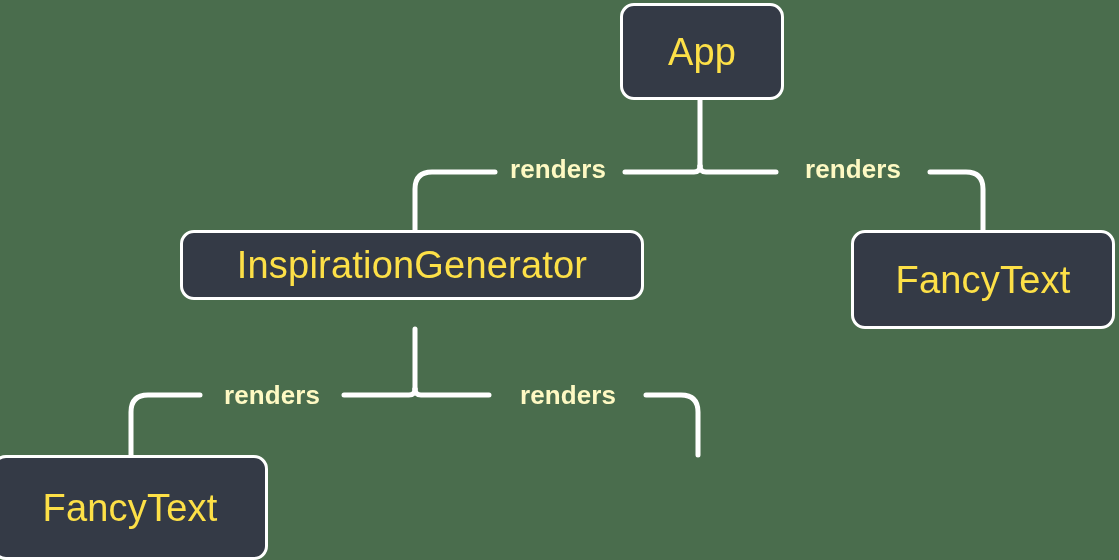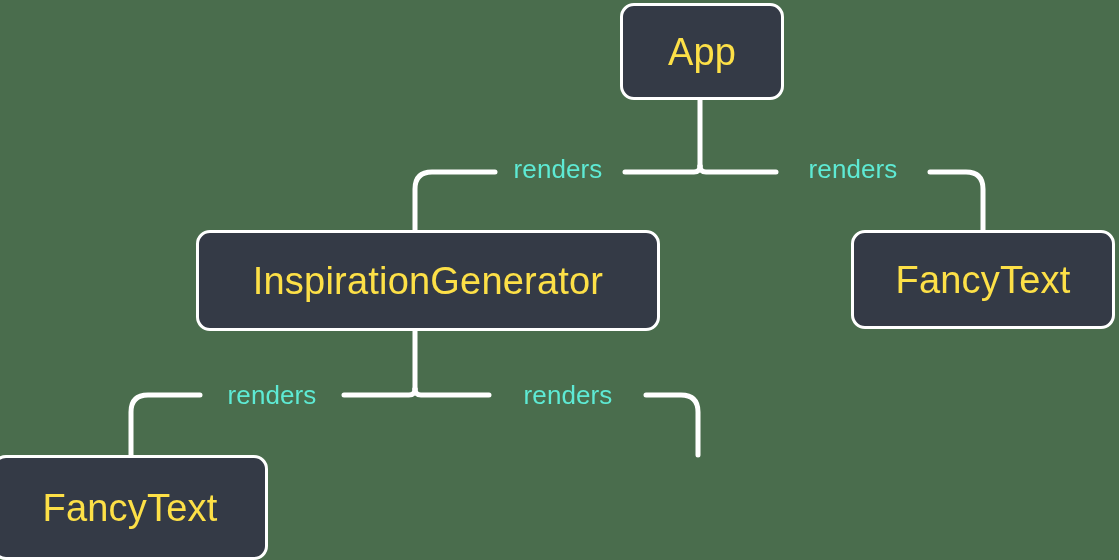--- a/index.html
+++ b/index.html
@@ -40,23 +40,23 @@
     font-weight: 400;
     letter-spacing: 0.2px;
     white-space: nowrap;
   }
   .node-label {
     display: block;
     line-height: 1;
   }
   .edge-label {
     position: absolute;
-    color: #5eead4;
+    color: #fef9c3;
     font-size: 26px;
-    font-weight: 400;
+    font-weight: 700;
     line-height: 1;
     white-space: nowrap;
     transform: translate(-50%, -50%);
     letter-spacing: 0.1px;
   }
 </style>
 </head>
 <body>
 
 <div id="diagram">
@@ -81,21 +81,21 @@
       <path d="M 200 395 L 148 395 Q 131 395 131 412 L 131 455"></path>
 
       <path d="M 646 395 L 681 395 Q 698 395 698 412 L 698 455"></path>
     </g>
   </svg>
 
   <div class="node" style="left:620px; top:3px; width:164px; height:97px;">
     <span class="node-label">App</span>
   </div>
 
-  <div class="node" style="left:196px; top:230px; width:464px; height:101px;">
+  <div class="node" style="left:180px; top:230px; width:464px; height:70px;">
     <span class="node-label">InspirationGenerator</span>
   </div>
 
   <div class="node" style="left:851px; top:230px; width:264px; height:99px;">
     <span class="node-label">FancyText</span>
   </div>
 
   <div class="node" style="left:-8px; top:455px; width:276px; height:105px;">
     <span class="node-label">FancyText</span>
   </div>

